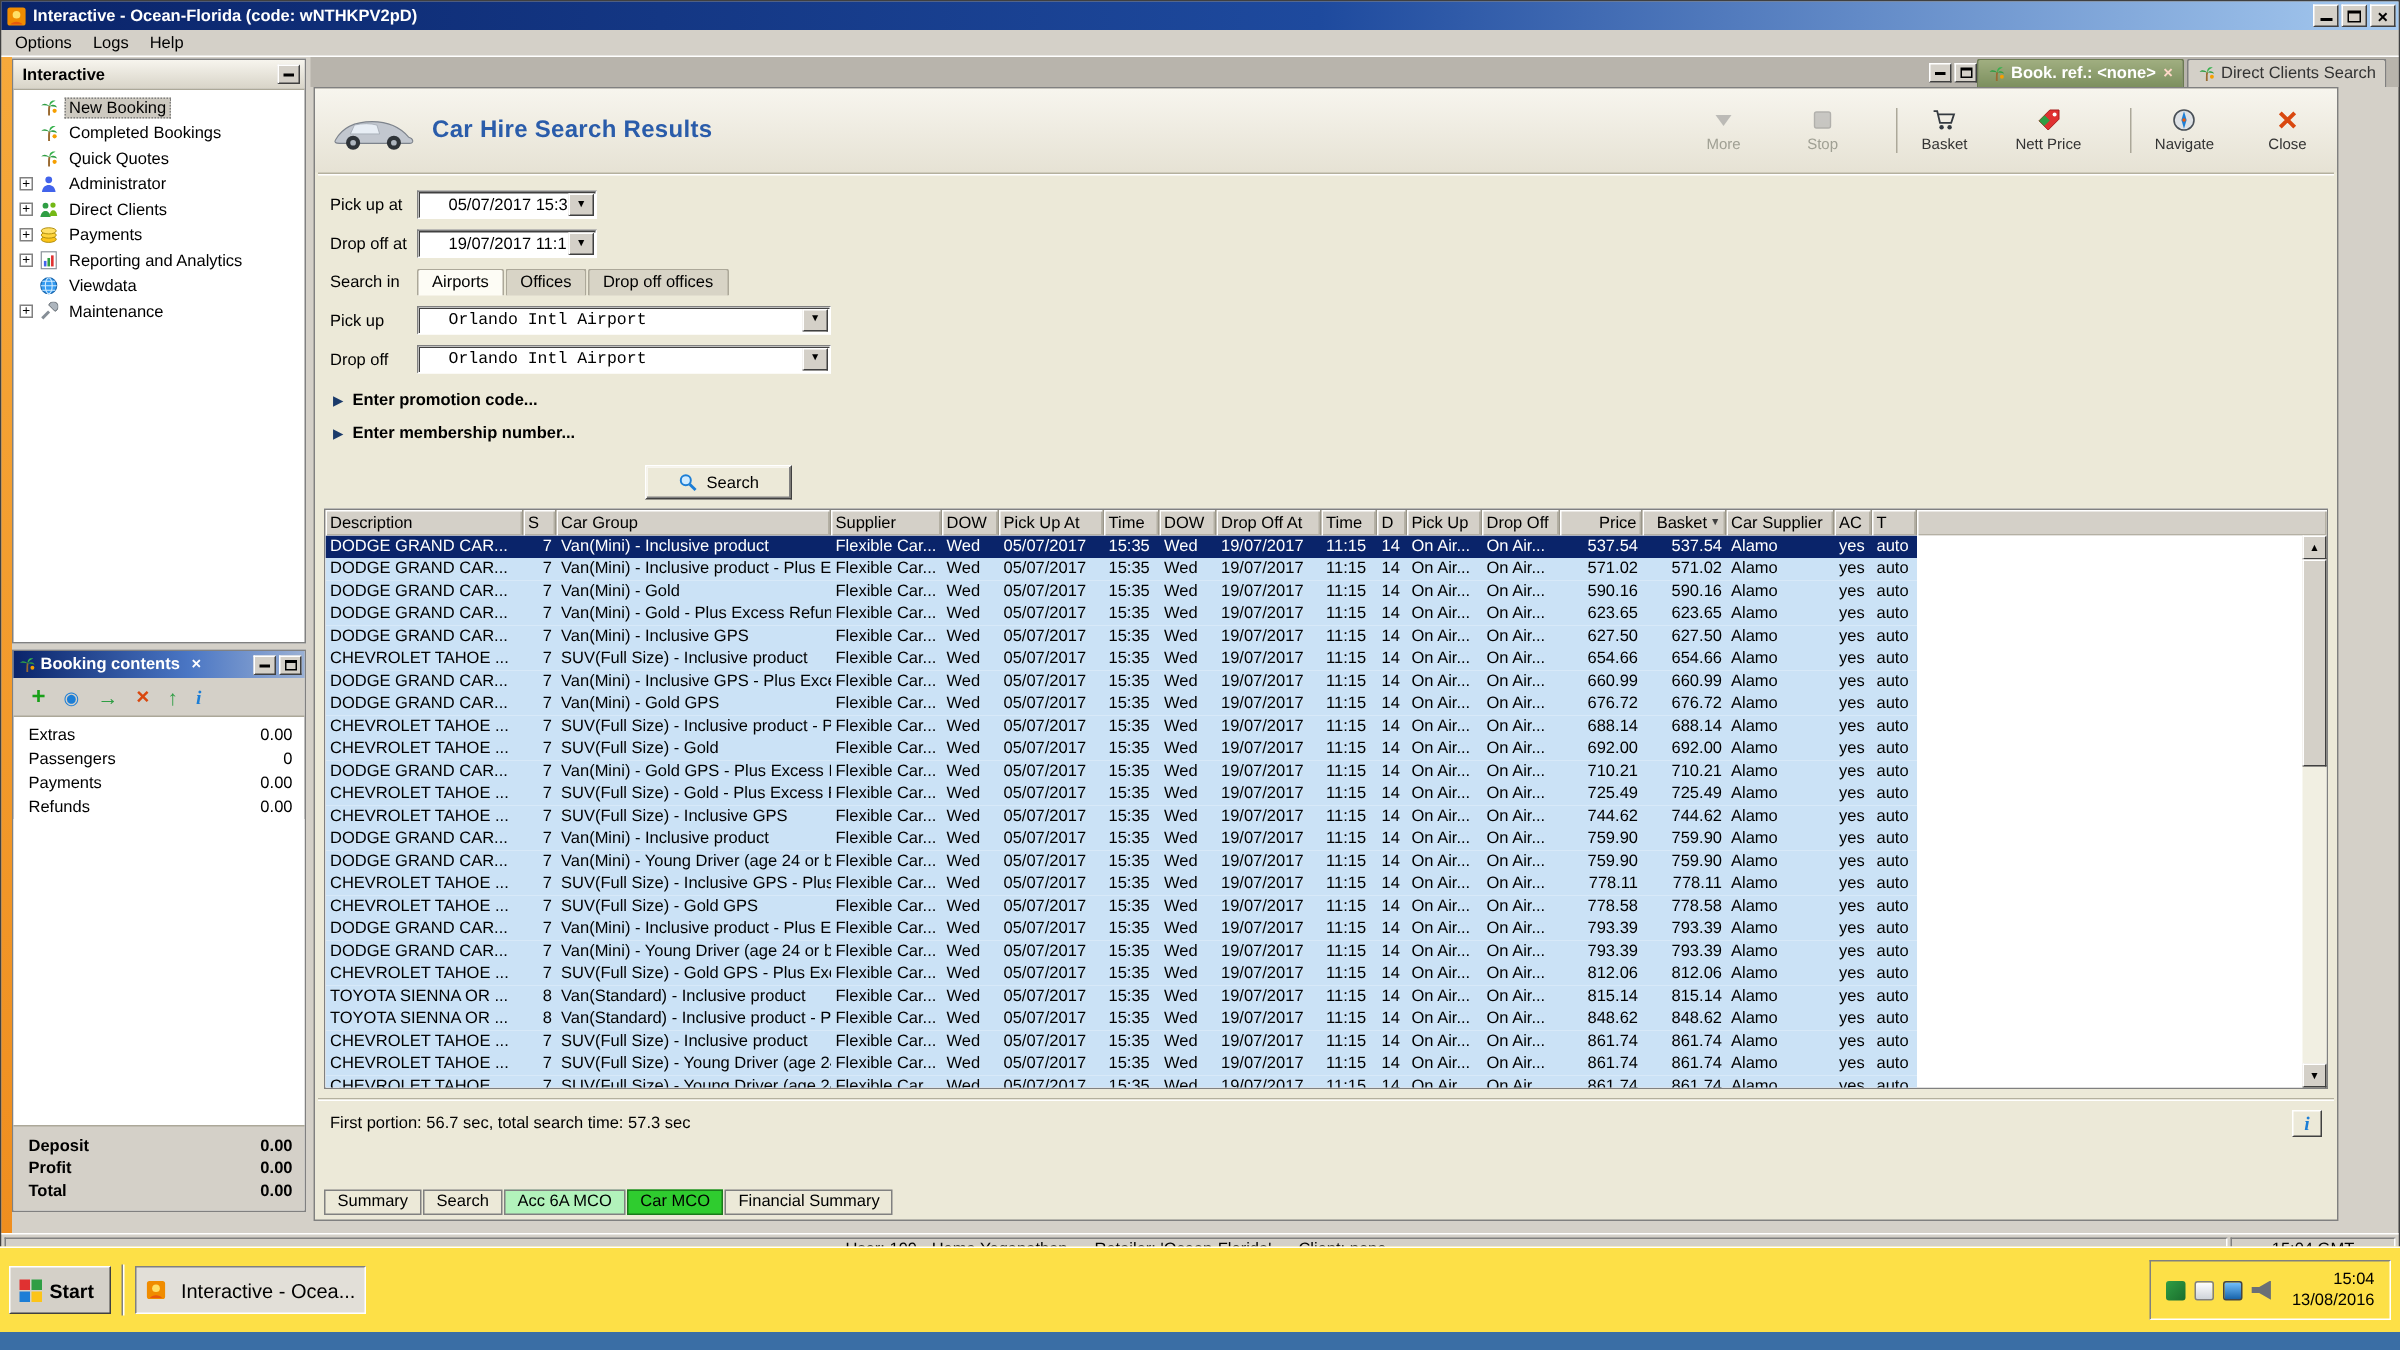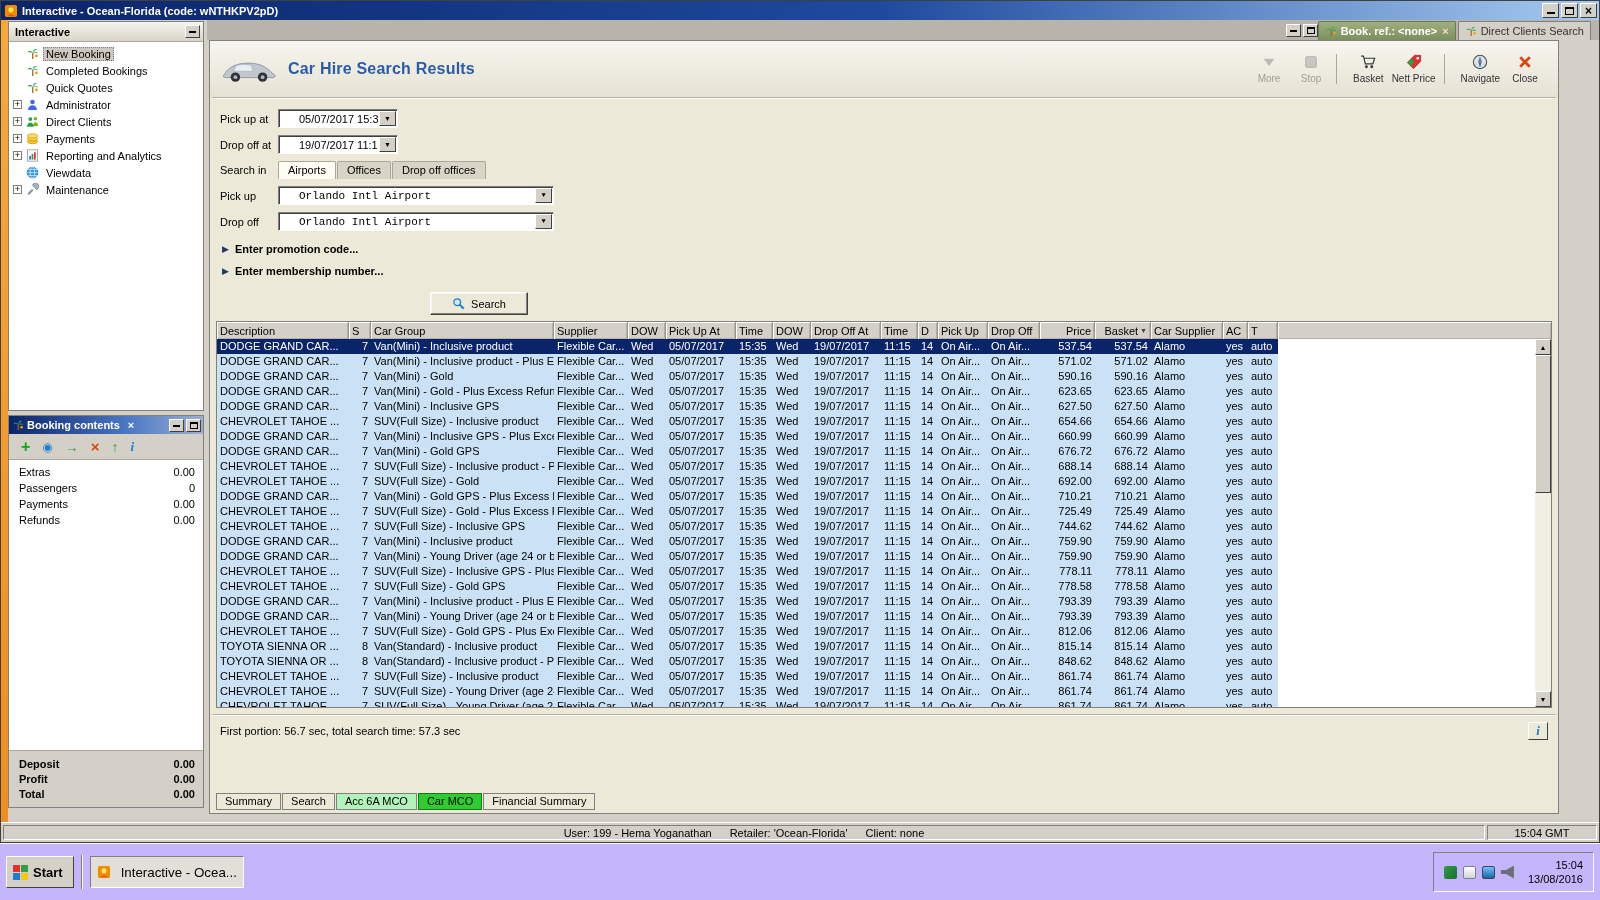--- a/index.html
+++ b/index.html
@@ -62,21 +62,21 @@
   .mdi-tab.active{background:linear-gradient(180deg,#a0ae80,#7c8f5e);color:#fff;font-weight:bold;border-color:#6a7a50;}
   .mdi-close{margin-left:5px;font-weight:bold;color:#d9480f;font-size:11px;}
   .mdi-close:empty{display:none;}
   .mdi-tab.active .mdi-close{color:#ffd8c8;}
   .tabstrip .mini-btn{align-self:center;margin-left:2px;}
   
   .content{position:absolute;left:2px;right:40px;top:20px;bottom:8px;background:#ece9d8;border:1px solid #808080;display:flex;flex-direction:column;overflow:hidden;}
   .content-header{height:56px;flex:0 0 56px;display:flex;align-items:center;padding:0 16px 0 10px;background:linear-gradient(180deg,#f7f5ee,#e6e2d4);}
   .car-svg{width:58px;height:30px;margin-right:10px;flex:0 0 58px;}
   .content-title{font-size:16px;font-weight:bold;color:#2a5caa;letter-spacing:.2px;white-space:nowrap;}
-  .hdr-toolbar{display:flex;align-items:center;gap:8px;}
+  .hdr-toolbar{display:flex;align-items:center;gap:32px;}
   .hbtn{display:flex;flex-direction:column;align-items:center;gap:3px;min-width:34px;}
   .hbtn.sep{border-left:1px solid #aca899;padding-left:16px;}
   .hicon{width:16px;height:16px;}
   .hlabel{font-size:10px;color:#333;white-space:nowrap;}
   .hbtn.disabled .hlabel{color:#a0a094;}
   .hbtn.disabled .hicon{opacity:.55;filter:grayscale(1);}
   .etch{height:0;border-top:1px solid #b4b09e;border-bottom:1px solid #fff;margin:0 2px;}
   .form{padding:10px 0 0 10px;}
   .frow{display:flex;align-items:center;margin-bottom:7px;}
   .flabel{width:58px;white-space:nowrap;}
@@ -119,21 +119,21 @@
   .info-btn{width:20px;height:18px;background:#ece9d8;border:1px solid;border-color:#fff #404040 #404040 #fff;display:flex;align-items:center;justify-content:center;}
   .bottom-tabs{display:flex;align-items:flex-end;gap:1px;padding:3px 0 3px 6px;margin-top:auto;}
   .btab{padding:1px 8px 2px;border:1px solid #808080;background:#ece9d8;white-space:nowrap;}
   .btab.tab-acc{background:#b2f2bb;}
   .btab.tab-car{background:#2fcc2f;border-color:#1a7a1a;}
   
   .app-statusbar{height:20px;flex:0 0 20px;display:flex;gap:2px;padding:2px;background:#d4d0c8;border-top:1px solid #fff;}
   .status-cell{border:1px solid;border-color:#808080 #fff #fff #808080;display:flex;align-items:center;justify-content:center;gap:18px;padding:0 8px;white-space:nowrap;}
   .status-main{flex:1;}
   .status-time{width:110px;}
-  .taskbar{position:absolute;left:0;right:0;bottom:0;height:57px;background:#c4b5fd;border-top:1px solid #fff;display:flex;align-items:center;padding:0 6px;gap:7px;}
+  .taskbar{position:absolute;left:0;right:0;bottom:12px;height:57px;background:#fde047;border-top:1px solid #fff;display:flex;align-items:center;padding:0 6px;gap:7px;}
   .start-btn{display:flex;align-items:center;gap:5px;height:32px;padding:0 10px 0 6px;background:#d4d0c8;border:1px solid;border-color:#fff #404040 #404040 #fff;font-weight:bold;font-size:13px;}
   .win-flag{display:grid;grid-template-columns:7px 7px;grid-template-rows:7px 7px;gap:1px;}
   .win-sq{width:7px;height:7px;}
   .wf1{background:#e03131;}.wf2{background:#2f9e44;}.wf3{background:#1c7ed6;}.wf4{background:#fcc419;}
   .tb-sep{width:2px;height:34px;border-left:1px solid #808080;border-right:1px solid #fff;}
   .task-btn{display:flex;align-items:center;gap:6px;height:32px;width:154px;padding:0 6px;background:#e2dfd8;border:1px solid;border-color:#808080 #fff #fff #808080;font-weight:bold;}
   .task-btn .ticon{width:14px;height:14px;flex:0 0 14px;}
   .task-label{white-space:nowrap;overflow:hidden;font-weight:normal;}
   .tray{margin-left:auto;display:flex;align-items:center;gap:6px;height:40px;border:1px solid;border-color:#808080 #fff #fff #808080;padding:0 10px 0 10px;}
   .tray-icon{width:13px;height:13px;border-radius:2px;}
@@ -241,20 +241,26 @@
           <span class="glyph-min"></span>
         </span>
       <span class="tbtn">
           <span class="glyph-max"></span>
         </span>
       <span class="tbtn">
           <span class="glyph-x">×</span>
         </span>
     </div>
 
+    <div class="menubar">
+
+    <span class="menu-item">Options</span>
+        <span class="menu-item">Logs</span>
+        <span class="menu-item">Help</span>
+      </div>
 
     <div class="workspace">
       <div class="left-strip"></div>
 
       <div class="sidebar">
         <div class="interactive-panel">
           <div class="ipanel-header">
             <span>Interactive</span>
             <span class="spacer"></span>
             <span class="mini-btn">

